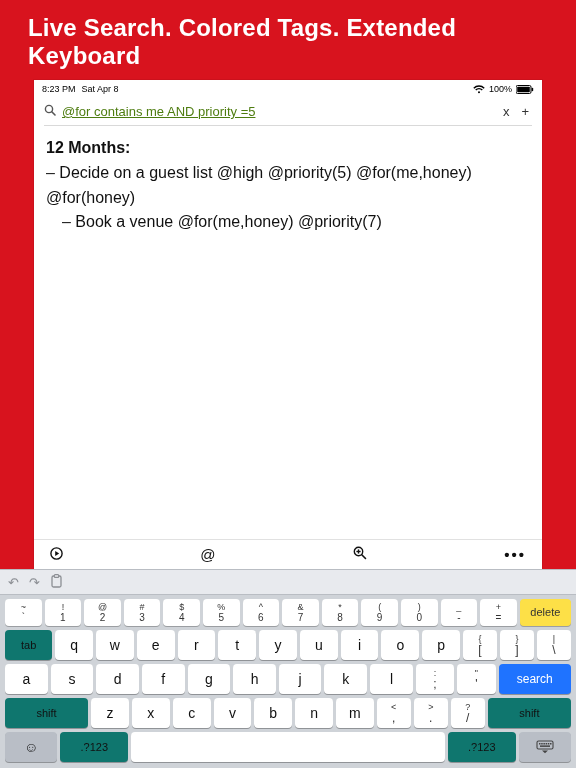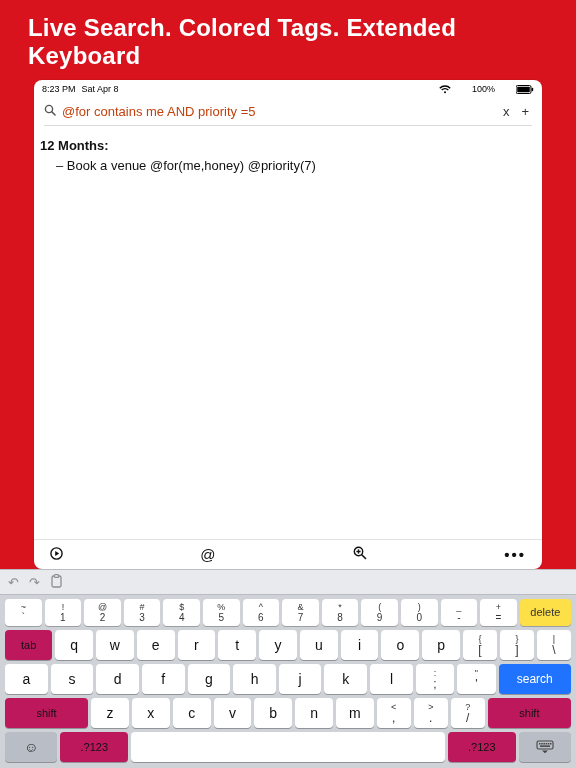--- a/index.html
+++ b/index.html
@@ -6,51 +6,51 @@
   html, body { width: 576px; height: 768px; overflow: hidden; }
   body { background: #d8131e; display: flex; flex-direction: column; }
 
   .promo {
     color: #fff; font-weight: 700; font-size: 24px; padding: 14px 28px 10px;
     letter-spacing: .2px;
   }
 
   .device {
     margin: 0 34px 0 34px;
-    background: #fff; border-radius: 8px;
+    background: #fff; border-radius: 0;
     display: flex; flex-direction: column;
     height: 520px;
     box-shadow: 0 0 0 1px rgba(0,0,0,.06);
   }
 
   
   .statusbar {
     display: flex; align-items: center; justify-content: space-between;
     font-size: 9px; color: #000; padding: 4px 8px 2px; height: 16px;
   }
   .statusbar .left { display: flex; gap: 6px; align-items: center; }
-  .statusbar .right { display: flex; gap: 21px; align-items: center; }
+  .statusbar .right { display: flex; gap: 4px; align-items: center; }
   .wifi, .batt { display: inline-flex; }
 
   
   .searchrow {
     display: flex; align-items: center; gap: 6px;
     padding: 8px 10px 6px;
   }
   .searchrow .mag { font-size: 12px; color: #555; }
   .searchrow input {
-    flex: 1; border: none; outline: none; font-size: 13px; color: #c2410c;
+    flex: 1; border: none; outline: none; font-size: 13px; color: #4d7c0f; text-decoration: underline;
   }
   .searchrow .xbtn, .searchrow .plusbtn {
     font-size: 13px; color: #333; padding: 0 3px; cursor: pointer;
   }
   .divider { height: 1px; background: #d9d9d9; margin: 0 10px; }
 
   
-  .content { flex: 1; padding: 10px 6px; font-size: 13px; color: #111; line-height: 1.55; overflow: hidden; }
+  .content { flex: 1; padding: 10px 12px; font-size: 16px; color: #111; line-height: 1.55; overflow: hidden; }
   .content .h { font-weight: 700; }
   .content .item { padding-left: 0; }
   .content .item.sub { padding-left: 16px; }
   .content .dash { color: #222; }
 
   
   .toolbar {
     display: flex; align-items: center; padding: 6px 16px;
     border-top: 1px solid #e1e1e1;
     height: 30px;
@@ -80,21 +80,21 @@
   .numkey.util { background:#fde047; font-size:11px; align-items:center; justify-content:center; }
   .numkey.delete{ flex:1.4; }
 
   .alpharow { display:flex; gap:3px; margin-bottom:4px; align-items:stretch; }
   .key {
     background:#fff; border-radius:4px; height:30px;
     box-shadow:0 1px 0 rgba(0,0,0,.3);
     display:flex; align-items:center; justify-content:center;
     font-size:14px; color:#111;
   }
-  .key.util{ background:#be185d; font-size:11px; color:#111; }
+  .key.util{ background:#0f766e; font-size:11px; color:#111; }
   .letter{ flex:1; }
   .key.small{ font-size:10px; color:#333; flex:0.9;}
   .key.blue{ background:#1f73ff; color:#fff; font-size:12px;}
   .key .stack{display:flex;flex-direction:column;align-items:center;line-height:1;}
   .key .stack .t{font-size:9px;} .key .stack .b{font-size:12px;}
   .bottomrow{display:flex; gap:3px;}
   .bottomrow .key{height:30px;}
   .space{flex:6;}
   .emoji, .globe, .mic, .kbic { flex:1; background:#b9bec6;}
 </style>
@@ -135,20 +135,21 @@
         </svg>
     </span>
     <input type="text" value="@for contains me AND priority =5" style="">
     <span class="xbtn">x</span>
     <span class="plusbtn">+</span>
   </div>
   <div class="divider"></div>
 
   <div class="content">
     <div class="h">12 Months:</div>
+    <div class="item"><span class="dash">– </span><span>Decide on a guest list @high @priority(5) @for(me,honey) @for(honey)</span></div>
     <div class="item sub"><span class="dash">– </span><span>Book a venue @for(me,honey) @priority(7)</span></div>
   </div>
 
   <div class="toolbar">
     <span class="ico">
       <svg width="13" height="13" viewBox="0 0 13 13">
           <circle cx="6.5" cy="6.5" r="5.6" fill="none" stroke="#111" stroke-width="1.4"></circle>
           <polygon points="5.2,4 9.2,6.5 5.2,9" fill="#111"></polygon>
         </svg>
     </span>

